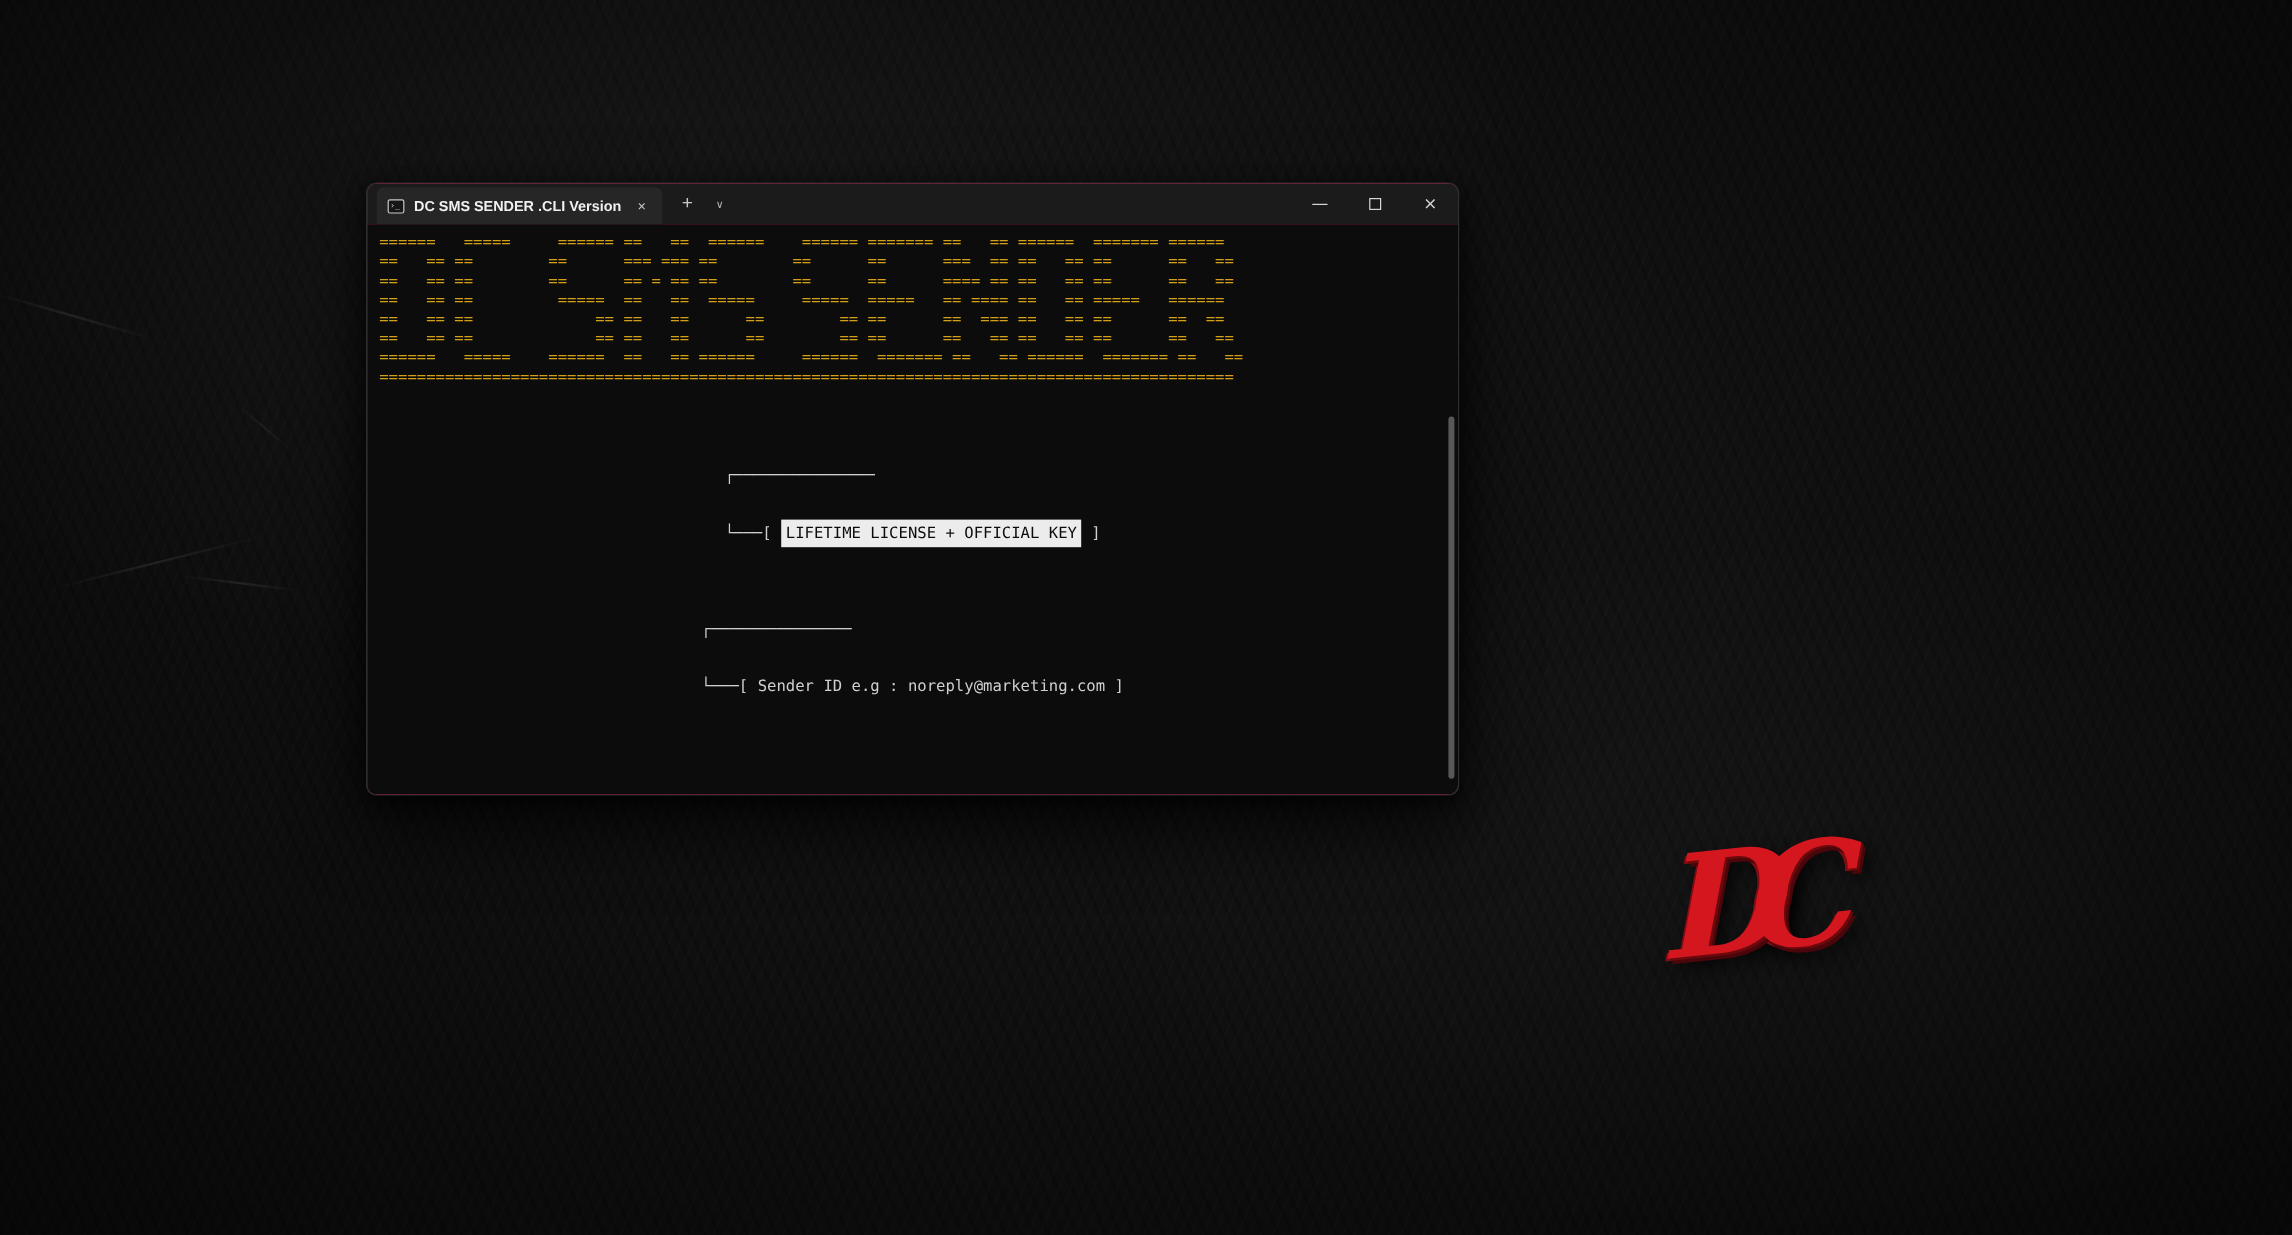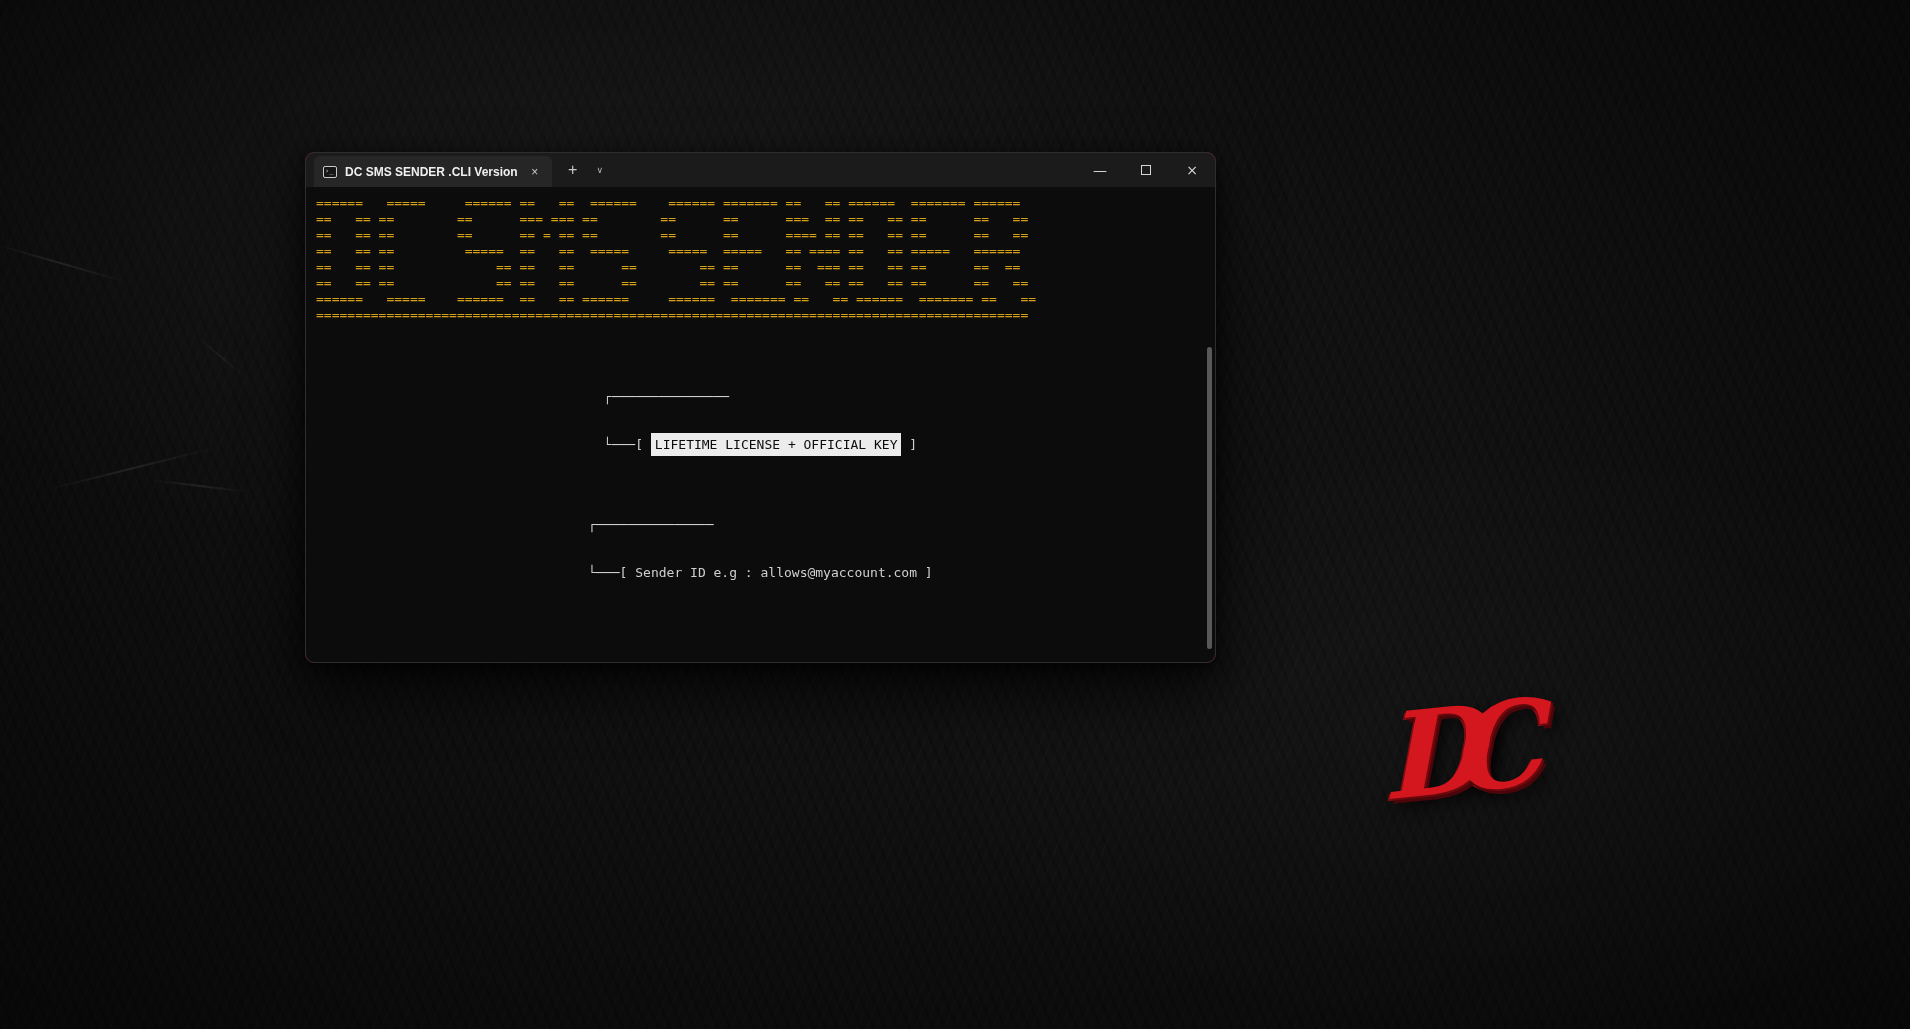--- a/index.html
+++ b/index.html
@@ -190,21 +190,21 @@
       <div class="entry">
         <div class="entry-inner">
           <div class="e-top">┌───────────────</div>
           <div class="e-line"><span>└───[ </span><span class="hl">LIFETIME LICENSE + OFFICIAL KEY</span><span> ]</span></div>
         </div>
       </div>
 
       <div class="entry">
         <div class="entry-inner">
           <div class="e-top">┌───────────────</div>
-          <div class="e-line"><span>└───[ </span><span>Sender ID e.g : allows@myaccount.com</span><span> ]</span></div>
+          <div class="e-line"><span>└───[ </span><span>Sender ID e.g : noreply@marketing.com</span><span> ]</span></div>
         </div>
       </div>
 
     </div>
 
     <div class="scroll-thumb"></div>
   </div>
 
 </div>
 

